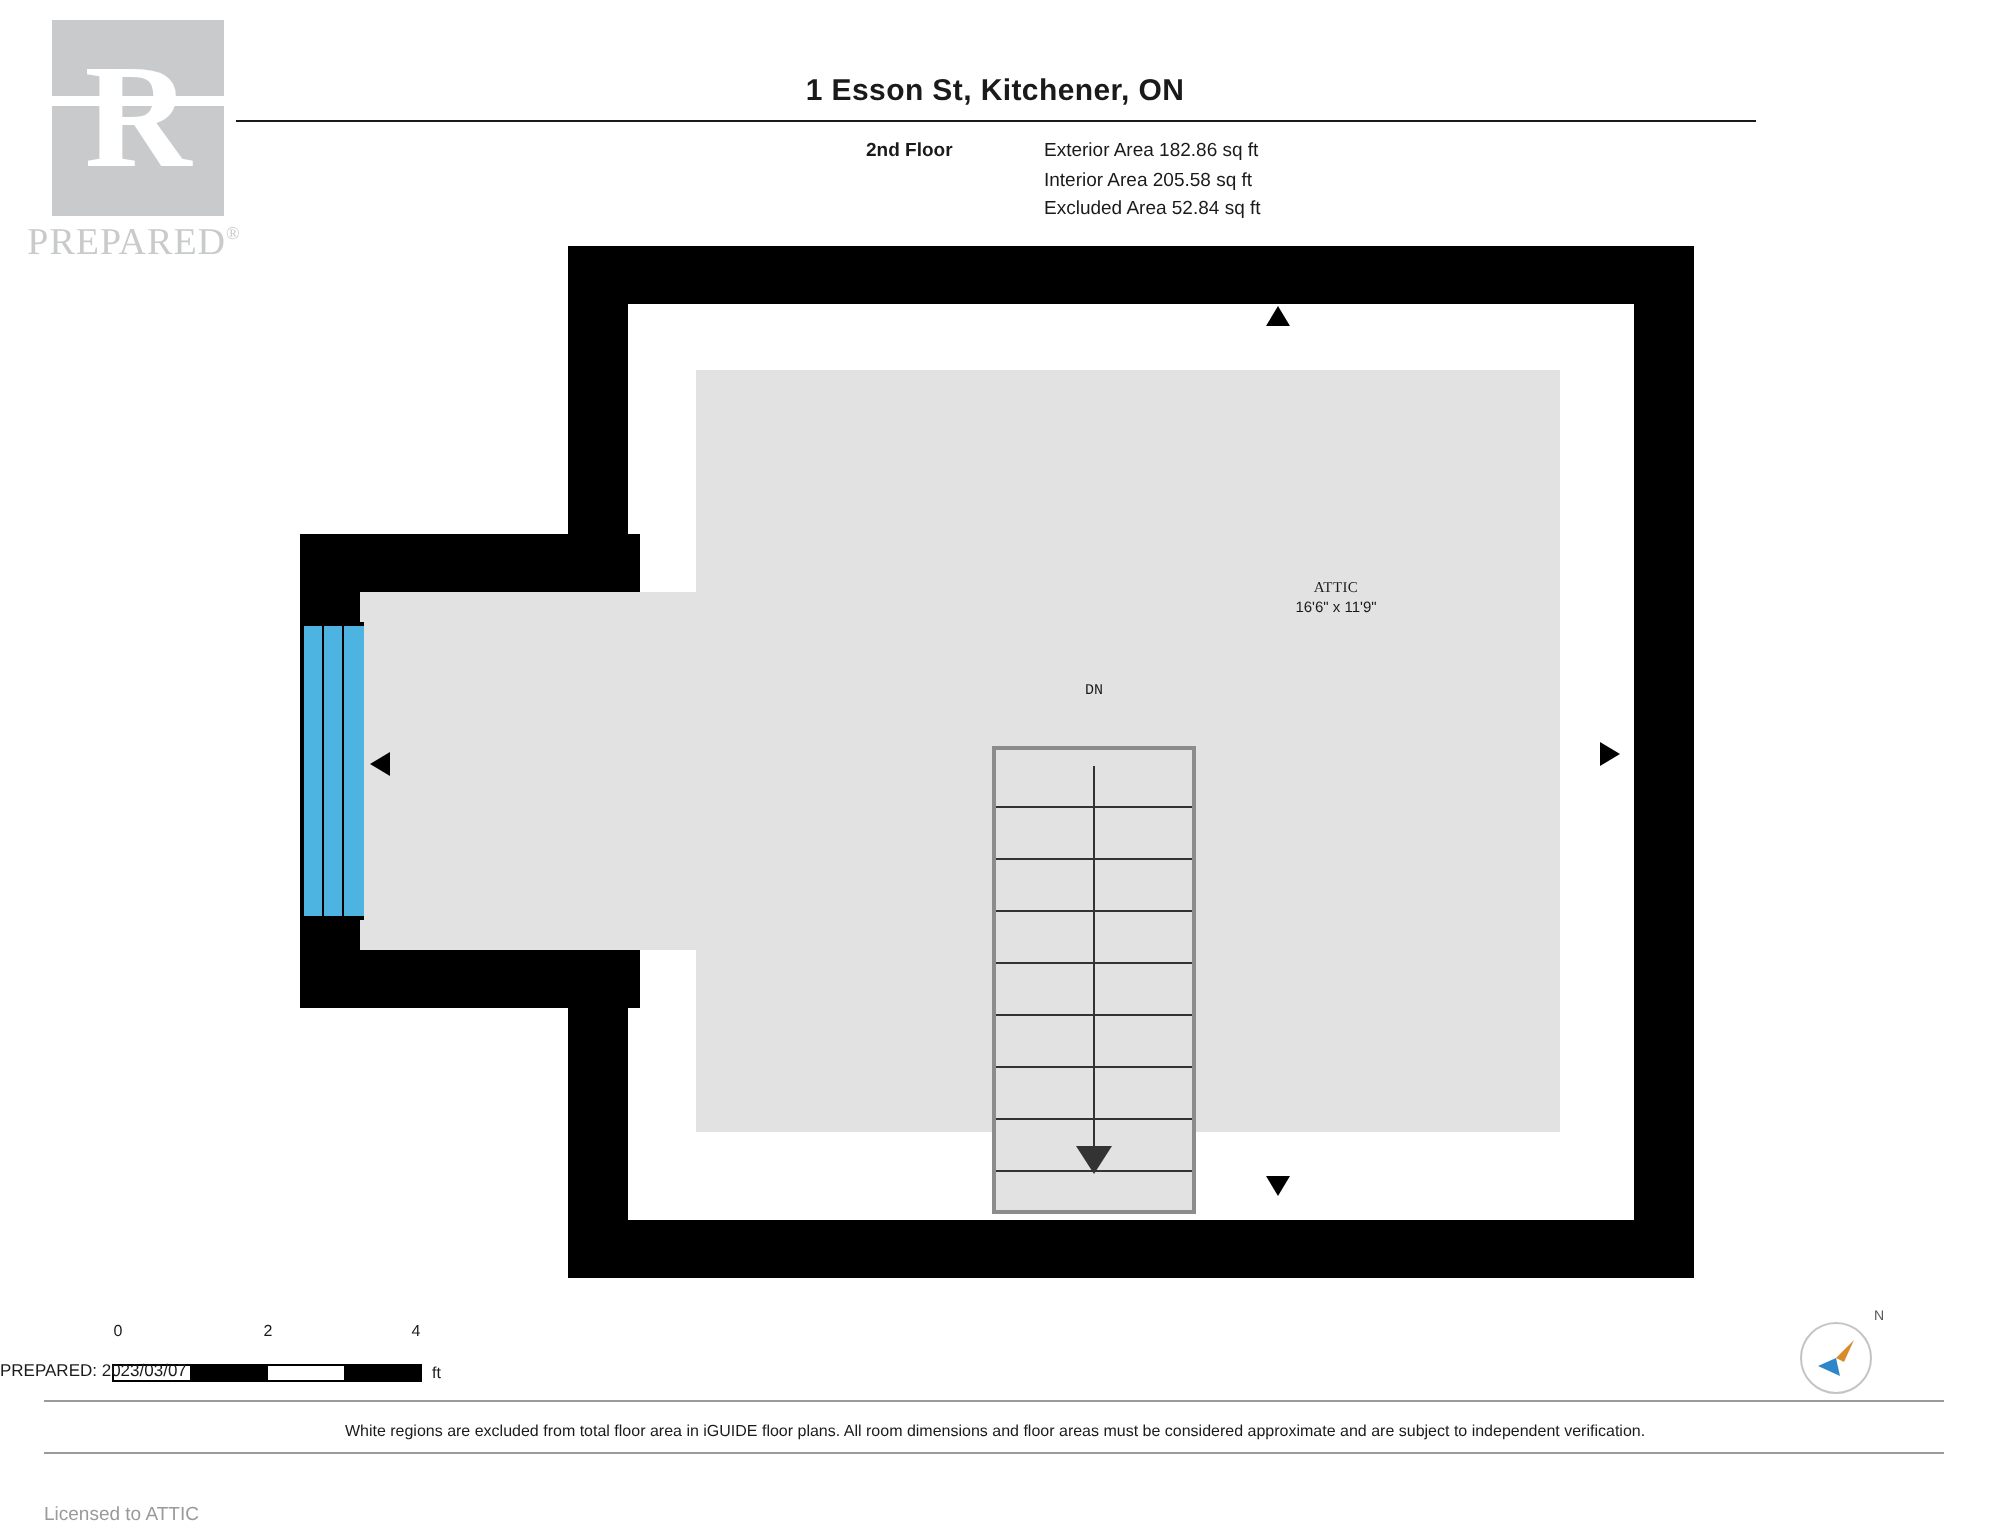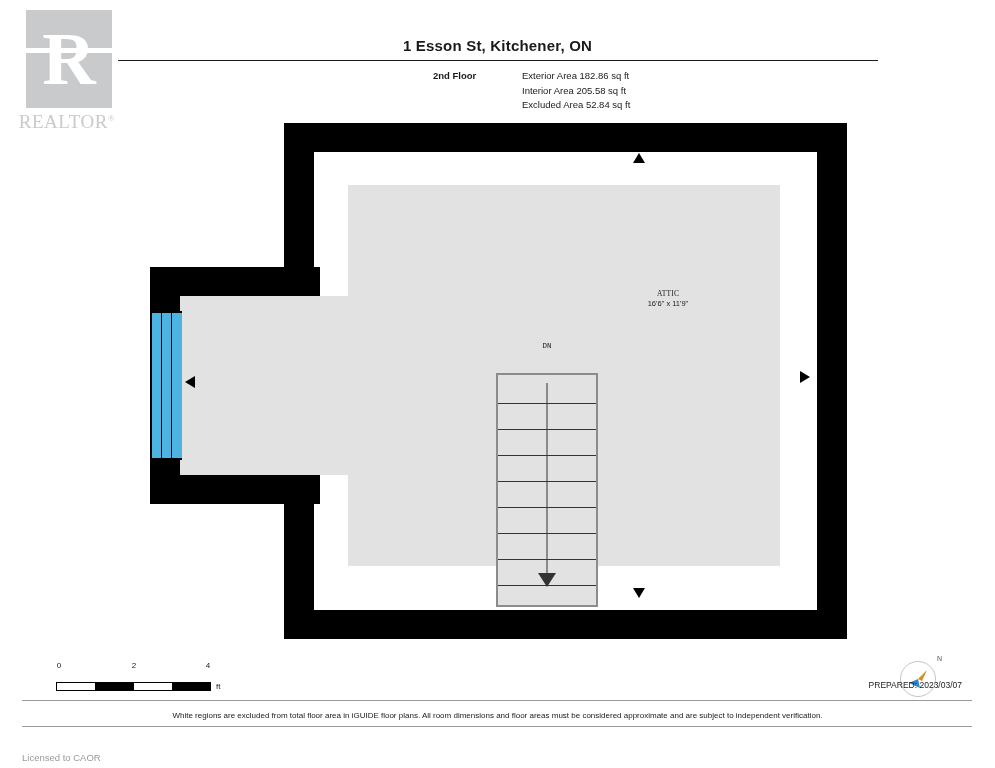--- a/index.html
+++ b/index.html
@@ -273,21 +273,21 @@
     top: 10px;
     font-size: 8px;
   }
 
   
   #prepared {
     position: absolute;
     left: 0;
     top: 680px;
     width: 962px;
-    text-align: right;
+    text-align: left;
     font-size: 8.5px;
     color: #1a1a1a;
   }
   #footer-rule {
     position: absolute;
     left: 22px;
     top: 700px;
     width: 950px;
     height: 1px;
     background: #9a9a9a;
@@ -347,21 +347,21 @@
 </style>
 </head>
 <body>
 
 <div id="realtor-logo">
   <div class="mark">
     <div class="inner-r">R</div>
     <div class="slash"></div>
   </div>
   <div class="wordmark">
-    <span>REALTOR</span><sup>®</sup>
+    <span>PREPARED</span><sup>®</sup>
   </div>
 </div>
 
 <div id="header-rule"></div>
 <div id="title-backing"></div>
 <div id="title">1 Esson St, Kitchener, ON</div>
 
 <div id="area-block">
   <div class="floor-label">2nd Floor</div>
   <div class="lines">
@@ -437,13 +437,13 @@
   <svg width="36" height="36" viewBox="0 0 36 36">
     <polygon points="18,18 27,9 22,20" fill="#d98b2b"></polygon>
     <polygon points="18,18 9,22 20,27" fill="#2e86c8"></polygon>
   </svg>
 </div>
 
 <div id="prepared">PREPARED: 2023/03/07</div>
 <div id="footer-rule"></div>
 <div id="disclaimer">White regions are excluded from total floor area in iGUIDE floor plans. All room dimensions and floor areas must be considered approximate and are subject to independent verification.</div>
 <div id="footer-rule2"></div>
-<div id="licensed">Licensed to CAOR</div>
+<div id="licensed">Licensed to ATTIC</div>
 
 </body></html>

